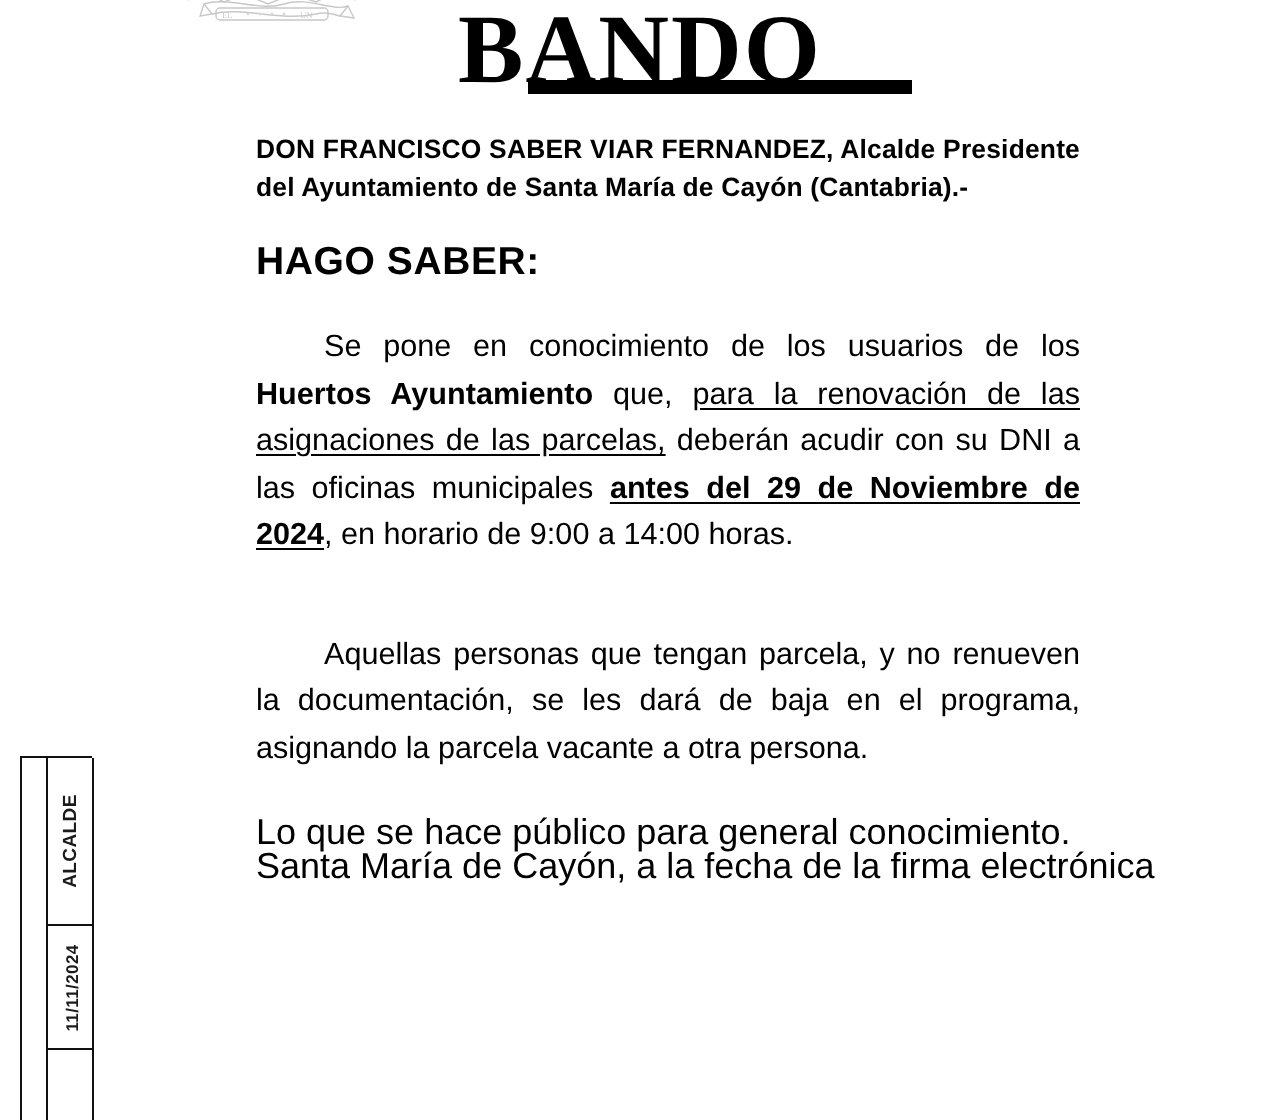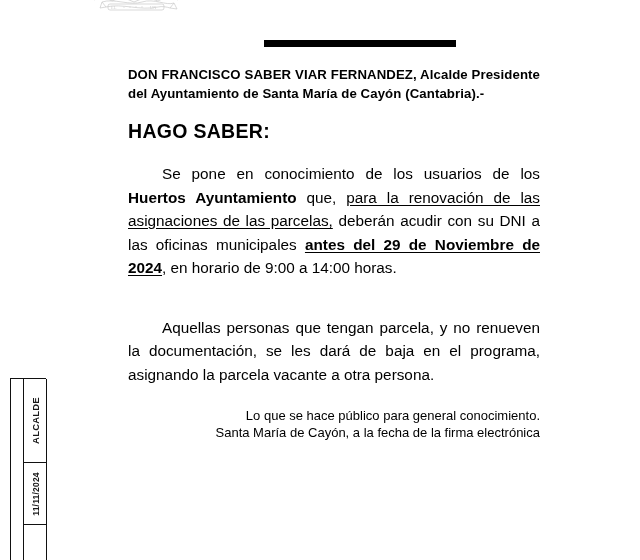--- a/index.html
+++ b/index.html
@@ -151,22 +151,22 @@
     text-indent: 34px;
   }
   .para.second { margin-top: 36px; }
 
   .para b { font-weight: bold; }
   .para u { text-decoration: underline; text-underline-offset: 2px; }
   .para .bu { font-weight: bold; text-decoration: underline; text-underline-offset: 2px; }
 
   .closing {
     margin-top: 22px;
-    text-align: right;
-    font-size: 13px;
+    text-align: left;
+    font-size: 18px;
     line-height: 16.5px;
   }
   .closing div { white-space: nowrap; }
 </style>
 </head>
 <body>
 
 <div class="page">
 
   <div class="emblem" aria-hidden="true">
@@ -185,20 +185,23 @@
       </g>
       <g fill="#8a8a8a">
         <circle cx="36" cy="13" r="0.7"></circle>
         <circle cx="42" cy="13" r="0.7"></circle>
         <circle cx="48" cy="13" r="0.7"></circle>
         <circle cx="54" cy="13" r="0.7"></circle>
       </g>
     </svg>
   </div>
 
+  <div class="title-wrap">
+    <span class="doc-title">BANDO</span>
+  </div>
   <div class="title-rule"></div>
 
   <div class="content">
 
     <div class="header-block">
       <span>DON FRANCISCO SABER VIAR FERNANDEZ,</span><span> Alcalde Presidente del Ayuntamiento de Santa María de Cayón (Cantabria).-</span>
     </div>
 
     <div class="hago-saber">HAGO SABER:</div>
 

